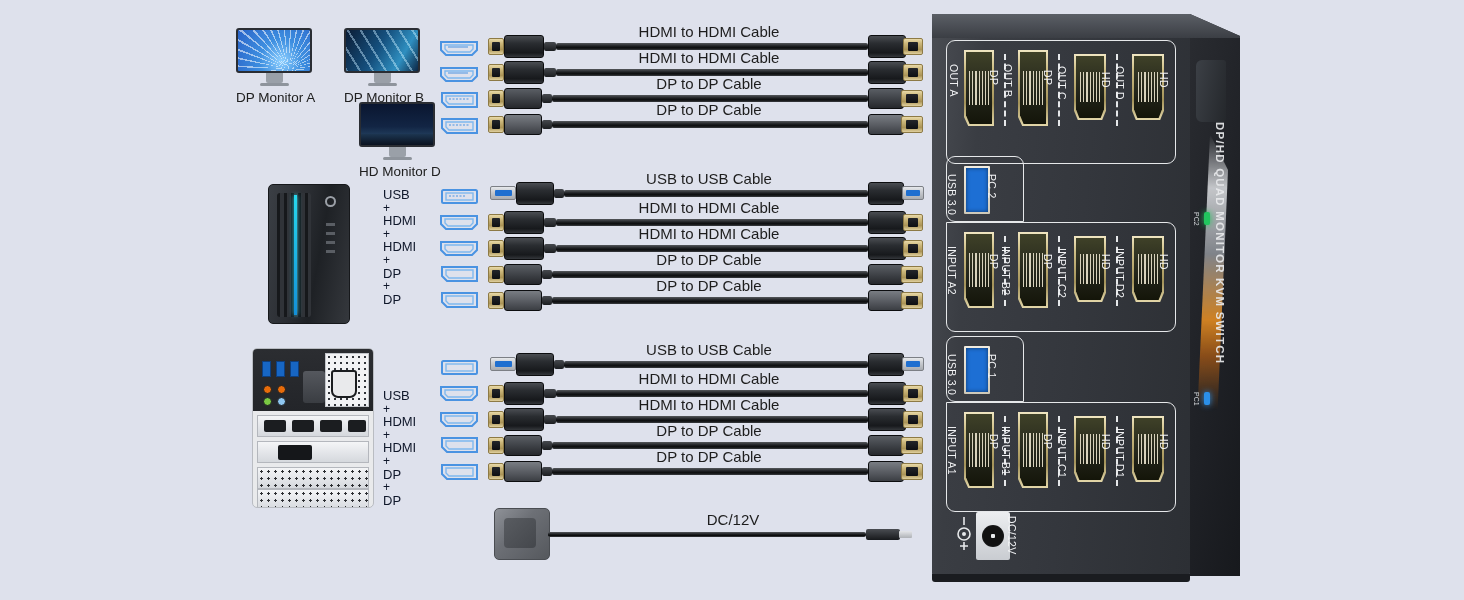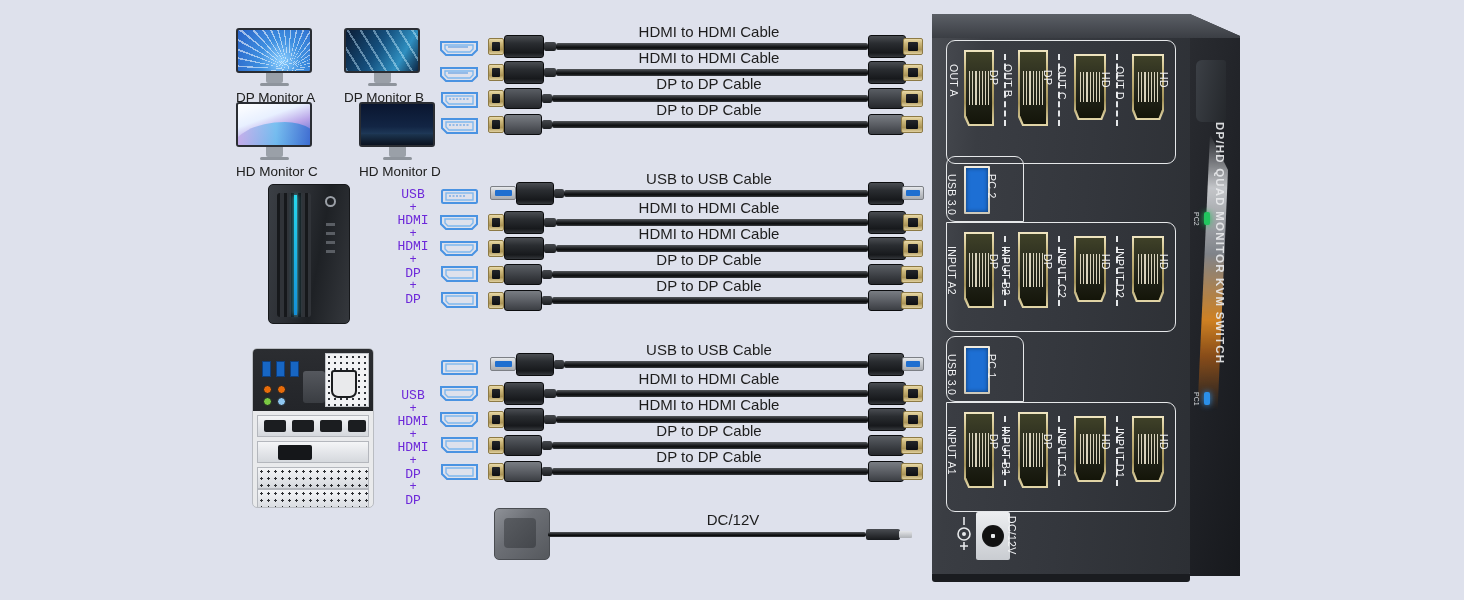--- a/index.html
+++ b/index.html
@@ -241,47 +241,41 @@
   .dc-tip {
     position:absolute; width:34px; height:11px; border-radius:2px;
     background:linear-gradient(180deg,#4a4d52,#17191c);
   }
   .dc-tip::after{
     content:""; position:absolute; right:-12px; top:2px; width:13px; height:7px;
     background:linear-gradient(180deg,#e4e6e9,#aeb1b6); border-radius:1px;
   }
 
   .stack-label {
-    position:absolute; text-align:center; font-size:13px; color:#6d28d9;
-    line-height:1.05; white-space:nowrap;font-family:Liberation Mono, monospace;
+    position:absolute; font-size:13px; color:#0f172a;
+    line-height:1.05; white-space:nowrap;
   }
   .stack-label .plus { font-size:12px; }
 </style>
 </head>
 <body>
 
 <div id="stage">
 
   <div class="monitor" style="left:344px; top:28px;">
     <div class="mon-screen wp-b"></div>
     <div class="mon-stand"></div>
     <div class="mon-base"></div>
     <div class="mon-label">DP Monitor B</div>
   </div>
   <div class="monitor" style="left:236px; top:28px;">
     <div class="mon-screen wp-a"></div>
     <div class="mon-stand"></div>
     <div class="mon-base"></div>
     <div class="mon-label">DP Monitor A</div>
-  </div>
-  <div class="monitor" style="left:236px; top:102px;">
-    <div class="mon-screen wp-c"></div>
-    <div class="mon-stand"></div>
-    <div class="mon-base"></div>
-    <div class="mon-label">HD Monitor C</div>
   </div>
   <div class="monitor" style="left:359px; top:102px;">
     <div class="mon-screen wp-d"></div>
     <div class="mon-stand"></div>
     <div class="mon-base"></div>
     <div class="mon-label">HD Monitor D</div>
   </div>
 
   <svg class="porticon" style="left:438px; top:38px;" width="42" height="20" viewBox="0 0 42 20">
     <path d="M3 4 H39 V12 L34 17 H8 L3 12 Z" fill="none" stroke="#4a93e2" stroke-width="2"></path>

